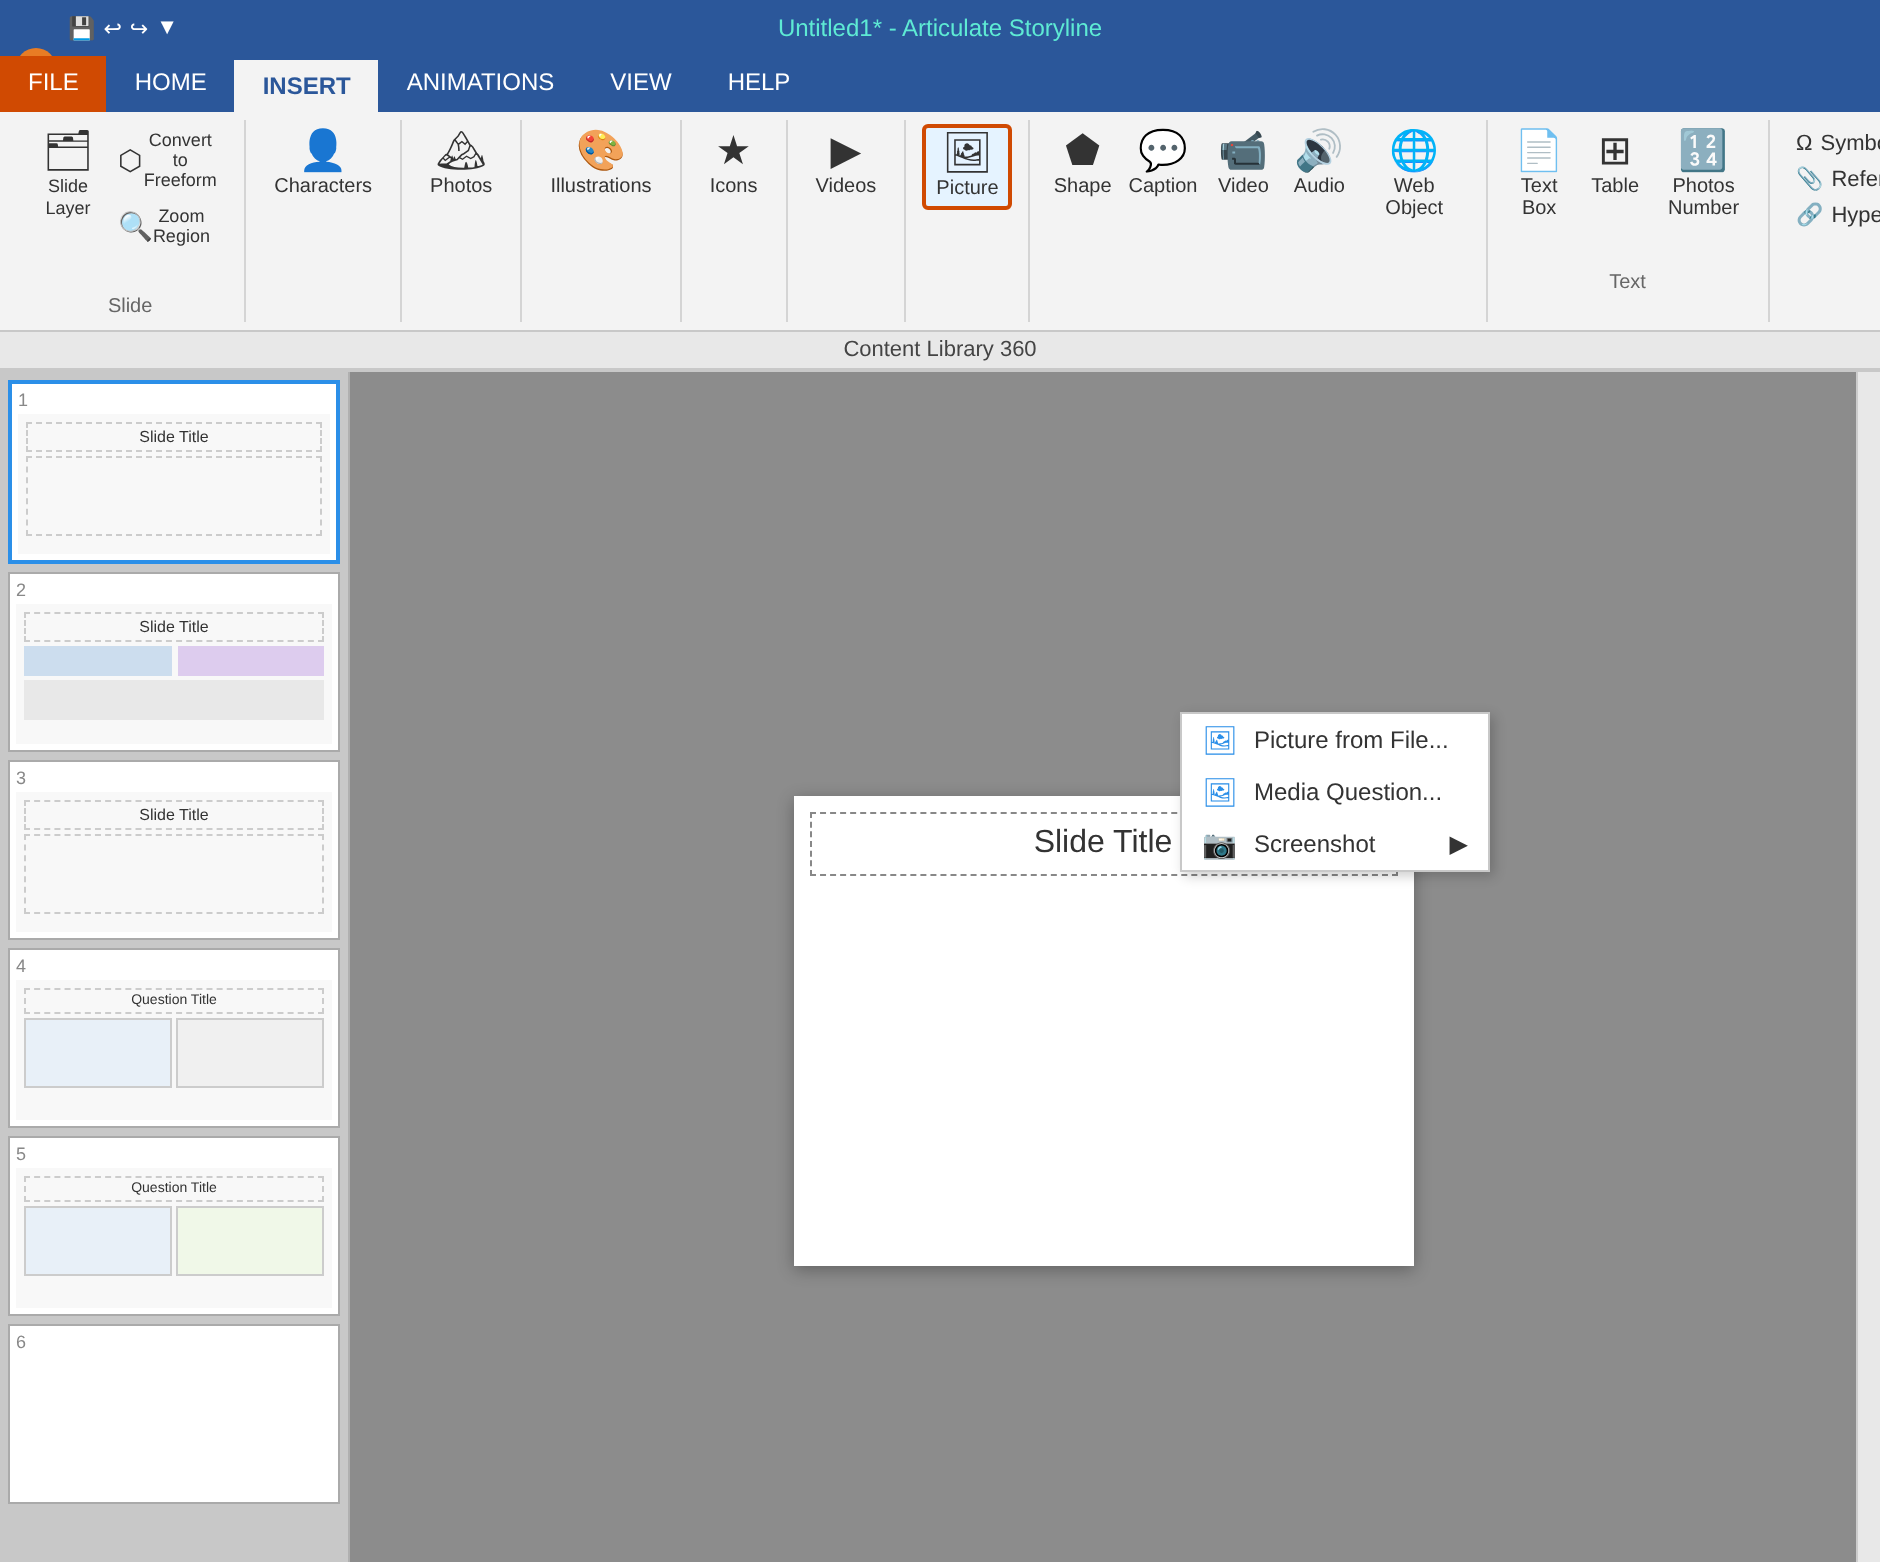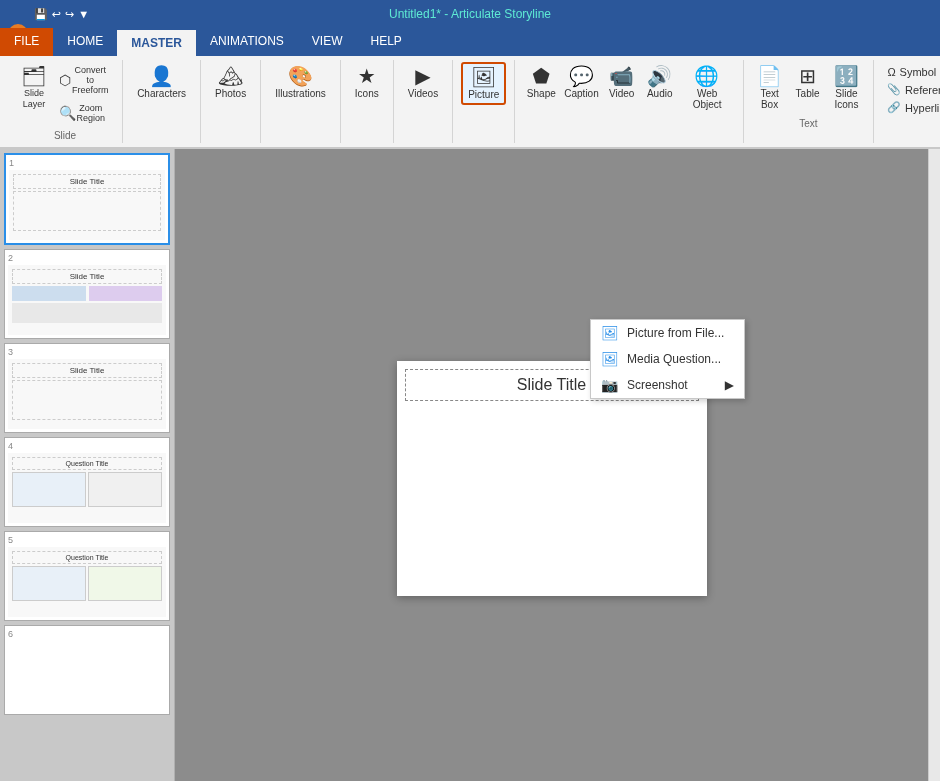--- a/index.html
+++ b/index.html
@@ -29,21 +29,21 @@
       font-size: 12px;
       cursor: pointer;
     }
     .ribbon-tab.file { background: #d04a02; padding: 6px 14px; }
     .ribbon-tab.active { background: #f3f3f3; color: #333; }
     .ribbon-tab.active.insert { border-top: 2px solid #2b579a; color: #2b579a; font-weight: 600; }
 
     .ribbon-content { background: #f3f3f3; padding: 4px 8px; display: flex; align-items: stretch; gap: 0; border-bottom: 1px solid #c8c8c8; }
     .ribbon-group { display: flex; align-items: flex-start; padding: 2px 8px; border-right: 1px solid #d4d4d4; gap: 2px; flex-direction: column; }
     .ribbon-group-items { display: flex; align-items: flex-start; gap: 2px; }
-    .ribbon-group-label { font-size: 10px; color: #666; text-align: center; width: 100%; margin-top: 2px; }
+    .ribbon-group-label { font-size: 10px; color: #666; text-align: center; width: 100%; margin-top: 20px; }
 
     .ribbon-btn {
       display: flex;
       flex-direction: column;
       align-items: center;
       padding: 3px 5px;
       cursor: pointer;
       border-radius: 3px;
       min-width: 36px;
       font-size: 10px;
@@ -176,21 +176,21 @@
       <span>▼</span>
     </div>
   </div>
   <span class="title-text">Untitled1* - Articulate Storyline</span>
 </div>
 
 <div class="ribbon">
   <div class="ribbon-tabs">
     <div class="ribbon-tab file">FILE</div>
     <div class="ribbon-tab">HOME</div>
-    <div class="ribbon-tab active insert">MASTER</div>
+    <div class="ribbon-tab active insert">INSERT</div>
     <div class="ribbon-tab">ANIMATIONS</div>
     <div class="ribbon-tab">VIEW</div>
     <div class="ribbon-tab">HELP</div>
   </div>
 
   <div class="ribbon-content">
 
     <div class="ribbon-group">
       <div class="ribbon-group-items">
         <div class="ribbon-btn">
@@ -295,21 +295,21 @@
         <div class="ribbon-btn">
           <span class="icon">📄</span>
           <span>Text Box</span>
         </div>
         <div class="ribbon-btn">
           <span class="icon">⊞</span>
           <span>Table</span>
         </div>
         <div class="ribbon-btn">
           <span class="icon">🔢</span>
-          <span>Slide Icons</span>
+          <span>Photos Number</span>
         </div>
       </div>
       <span class="ribbon-group-label">Text</span>
     </div>
 
     <div class="ribbon-group">
       <div style="display:flex;flex-direction:column;gap:1px;padding-top:2px">
         <div class="ribbon-btn-small">
           <span>Ω</span>
           <span>Symbol</span>
@@ -320,20 +320,23 @@
         </div>
         <div class="ribbon-btn-small">
           <span>🔗</span>
           <span>Hyperlink</span>
         </div>
       </div>
     </div>
 
   </div>
 
+  <div class="content-library-bar">
+    <span>Content Library 360</span>
+  </div>
 </div>
 
 <div class="main-layout">
 
   <div class="slide-panel">
 
     <div class="slide-thumb active">
       <div class="slide-thumb-num">1</div>
       <div class="slide-thumb-content">
         <div class="thumb-title">Slide Title</div>

